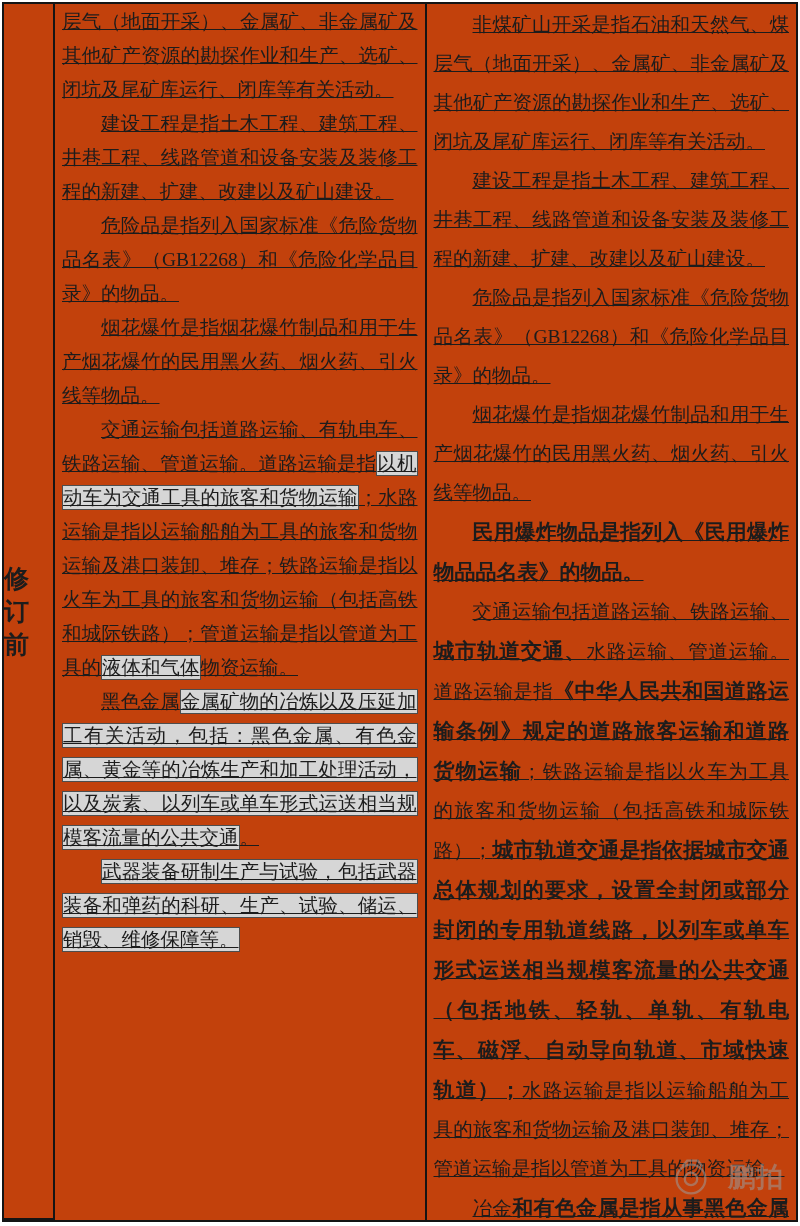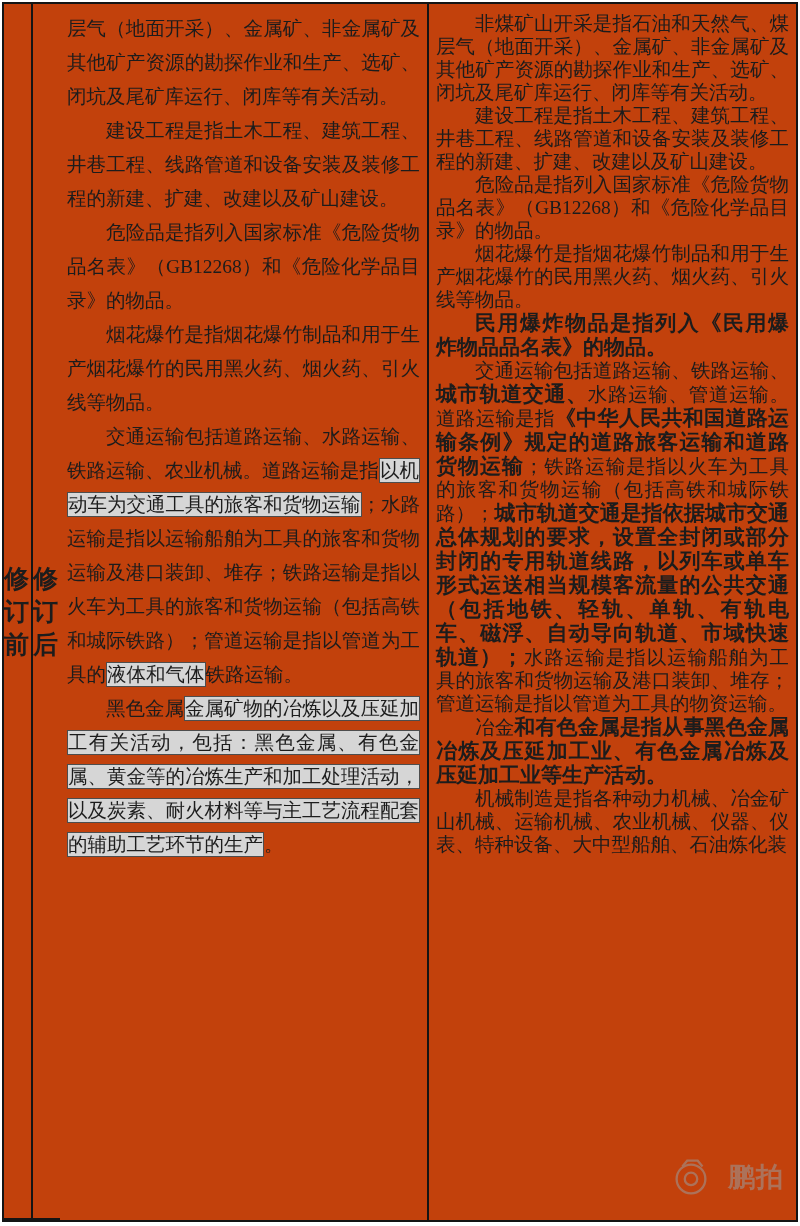--- a/index.html
+++ b/index.html
@@ -33,32 +33,33 @@
     align-items: center;
     justify-content: center;
     font-size: 25px;
     font-weight: 700;
     letter-spacing: 2px;
   }
   .hdr-cell.first { border-right: 2px solid #141414; }
   .body-row { display: flex; flex: 1 1 auto; min-height: 0; }
   .body-cell {
     flex: 1 1 50%;
-    padding: 8px 7px 0 7px;
+    padding: 1px 7px 0 7px;
     overflow: hidden;
+    text-decoration: underline;
   }
   .body-cell.first { border-right: 2px solid #141414; }
   .body-cell p {
     margin: 0;
     font-size: 19.5px;
     text-align: justify;
     text-justify: inter-character;
   }
   .cell-before p { line-height: 34px; }
-  .cell-after  p { line-height: 23px; }
+  .cell-after  p { line-height: 39px; }
   .indent { text-indent: 2em; }
   .run-n { }
   .run-h {
     background: #d6d6d6;
     border: 1px solid #4d4d4d;
     padding: 1px 0;
     box-decoration-break: clone;
     -webkit-box-decoration-break: clone;
   }
   .run-b {
@@ -85,30 +86,30 @@
     margin-left: 14px;
   }
 </style>
 </head>
 <body>
 
 <div class="page">
   <div class="tbl">
     <div class="hdr-row">
       <div class="hdr-cell first">修订前</div>
-      <div class="hdr-cell">修订后</div>
     </div>
     <div class="body-row">
       <div class="body-cell first cell-before">
           <p><span class="run-n">层气（地面开采）、金属矿、非金属矿及其他矿产资源的勘探作业和生产、选矿、闭坑及尾矿库运行、闭库等有关活动。</span></p>
           <p class="indent"><span class="run-n">建设工程是指土木工程、建筑工程、井巷工程、线路管道和设备安装及装修工程的新建、扩建、改建以及矿山建设。</span></p>
           <p class="indent"><span class="run-n">危险品是指列入国家标准《危险货物品名表》（GB12268）和《危险化学品目录》的物品。</span></p>
           <p class="indent"><span class="run-n">烟花爆竹是指烟花爆竹制品和用于生产烟花爆竹的民用黑火药、烟火药、引火线等物品。</span></p>
-          <p class="indent"><span class="run-n">交通运输包括道路运输、水路运输、铁路运输、农业机械。道路运输是指</span><span class="run-h">以机动车为交通工具的旅客和货物运输</span><span class="run-n">；水路运输是指以运输船舶为工具的旅客和货物运输及港口装卸、堆存；铁路运输是指以火车为工具的旅客和货物运输（包括高铁和城际铁路）；管道运输是指以管道为工具的</span><span class="run-h">液体和气体</span><span class="run-n">铁路运输。</span></p>
-          <p class="indent"><span class="run-n">黑色金属</span><span class="run-h">金属矿物的冶炼以及压延加工有关活动，包括：黑色金属、有色金属、黄金等的冶炼生产和加工处理活动，以及炭素、耐火材料等与主工艺流程配套的辅助工艺环节的生产</span><span class="run-n">。</span></p>
+          <p class="indent"><span class="run-n">交通运输包括道路运输、有轨电车、铁路运输、管道运输。道路运输是指</span><span class="run-h">以机动车为交通工具的旅客和货物运输</span><span class="run-n">；水路运输是指以运输船舶为工具的旅客和货物运输及港口装卸、堆存；铁路运输是指以火车为工具的旅客和货物运输（包括高铁和城际铁路）；管道运输是指以管道为工具的</span><span class="run-h">液体和气体</span><span class="run-n">物资运输。</span></p>
+          <p class="indent"><span class="run-n">黑色金属</span><span class="run-h">金属矿物的冶炼以及压延加工有关活动，包括：黑色金属、有色金属、黄金等的冶炼生产和加工处理活动，以及炭素、以列车或单车形式运送相当规模客流量的公共交通</span><span class="run-n">。</span></p>
+          <p class="indent"><span class="run-h">武器装备研制生产与试验，包括武器装备和弹药的科研、生产、试验、储运、销毁、维修保障等。</span></p>
         </div>
       <div class="body-cell cell-after">
           <p class="indent"><span class="run-n">非煤矿山开采是指石油和天然气、煤层气（地面开采）、金属矿、非金属矿及其他矿产资源的勘探作业和生产、选矿、闭坑及尾矿库运行、闭库等有关活动。</span></p>
           <p class="indent"><span class="run-n">建设工程是指土木工程、建筑工程、井巷工程、线路管道和设备安装及装修工程的新建、扩建、改建以及矿山建设。</span></p>
           <p class="indent"><span class="run-n">危险品是指列入国家标准《危险货物品名表》（GB12268）和《危险化学品目录》的物品。</span></p>
           <p class="indent"><span class="run-n">烟花爆竹是指烟花爆竹制品和用于生产烟花爆竹的民用黑火药、烟火药、引火线等物品。</span></p>
           <p class="indent"><span class="run-b">民用爆炸物品是指列入《民用爆炸物品品名表》的物品。</span></p>
           <p class="indent"><span class="run-n">交通运输包括道路运输、铁路运输、</span><span class="run-b">城市轨道交通、</span><span class="run-n">水路运输、管道运输。道路运输是指</span><span class="run-b">《中华人民共和国道路运输条例》规定的道路旅客运输和道路货物运输</span><span class="run-n">；铁路运输是指以火车为工具的旅客和货物运输（包括高铁和城际铁路）；</span><span class="run-b">城市轨道交通是指依据城市交通总体规划的要求，设置全封闭或部分封闭的专用轨道线路，以列车或单车形式运送相当规模客流量的公共交通（包括地铁、轻轨、单轨、有轨电车、磁浮、自动导向轨道、市域快速轨道）；</span><span class="run-n">水路运输是指以运输船舶为工具的旅客和货物运输及港口装卸、堆存；管道运输是指以管道为工具的物资运输。</span></p>
           <p class="indent"><span class="run-n">冶金</span><span class="run-b">和有色金属是指从事黑色金属冶炼及压延加工业、有色金属冶炼及压延加工业等生产活动。</span></p>
           <p class="indent"><span class="run-n">机械制造是指各种动力机械、冶金矿山机械、运输机械、农业机械、仪器、仪表、特种设备、大中型船舶、石油炼化装</span></p>

